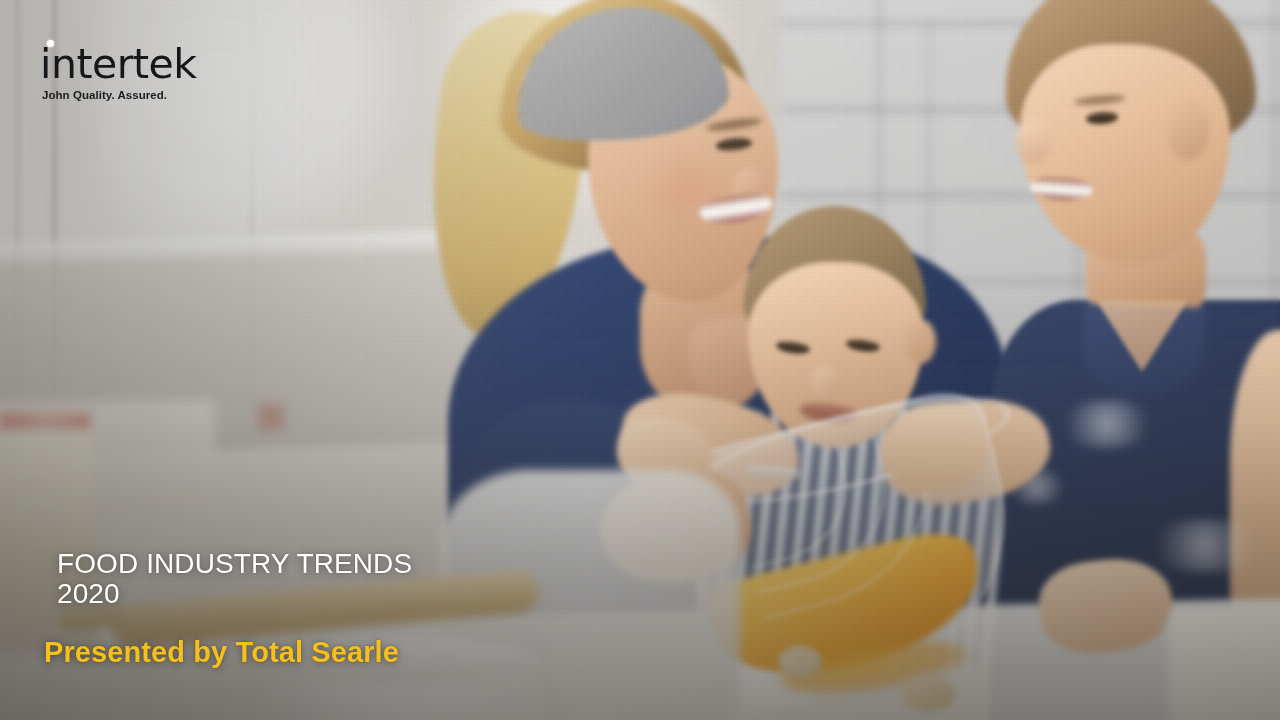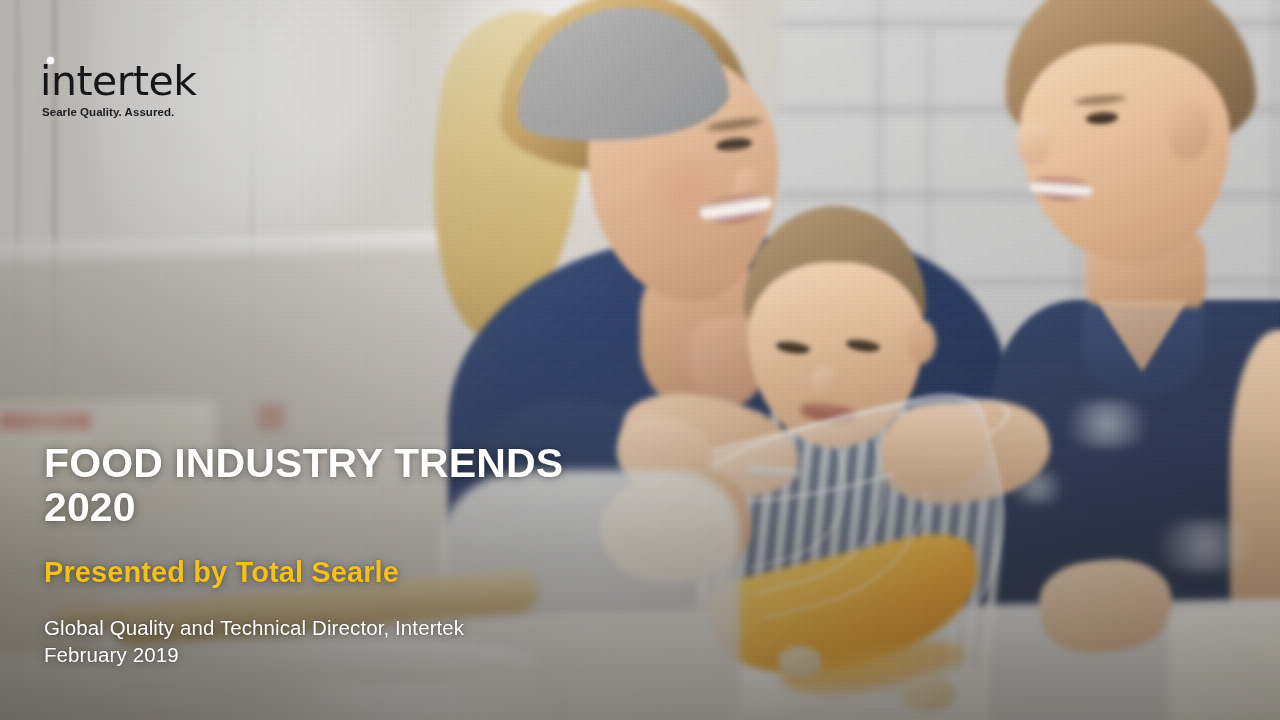--- a/index.html
+++ b/index.html
@@ -753,21 +753,21 @@
         rgba(58,54,48,0.12) 42%, rgba(0,0,0,0) 62%),
       linear-gradient(to right,
         rgba(48,44,38,0.30) 0%, rgba(48,44,38,0.12) 26%, rgba(0,0,0,0) 46%);
     pointer-events: none;
   }
 
   
   .logo {
     position: absolute;
     left: 40px;
-    top: 61px;
+    top: 44px;
     z-index: 6;
   }
   .logo-word {
     position: relative;
     display: block;
     font-family: "DejaVu Sans", sans-serif;
     font-size: 41px;
     font-weight: 400;
     letter-spacing: -0.5px;
     color: #17161a;
@@ -797,23 +797,23 @@
 
   
   .title-block {
     position: absolute;
     left: 44px;
     bottom: 52px;
     width: 700px;
     z-index: 6;
   }
   .slide-title {
-    margin: 0;
-    font-size: 41px;
-    font-weight: 700;
+    margin: 13px;
+    font-size: 28px;
+    font-weight: 400;
     line-height: 1.07;
     letter-spacing: 0.1px;
     color: #ffffff;
     text-shadow: 0 1px 10px rgba(0,0,0,0.40), 0 0 2px rgba(0,0,0,0.25);
     white-space: pre-line;
   }
   .presenter {
     margin: 27px 0 0 0;
     font-size: 29px;
     font-weight: 700;
@@ -930,24 +930,22 @@
 
     <div class="photo-soften"></div>
     <div class="photo-grain"></div>
   </div>
 
   <div class="scrim"></div>
 
   <div class="logo">
     <span class="logo-word">intertek</span>
     <span class="logo-dot"></span>
-    <span class="logo-tag">Searle Quality. Assured.</span>
+    <span class="logo-tag">John Quality. Assured.</span>
   </div>
 
   <div class="title-block">
     <h1 class="slide-title">FOOD INDUSTRY TRENDS
 2020</h1>
     <p class="presenter">Presented by Total Searle</p>
-    <p class="byline">Global Quality and Technical Director, Intertek
-February 2019</p>
   </div>
 
 </div>
 
 </body></html>

